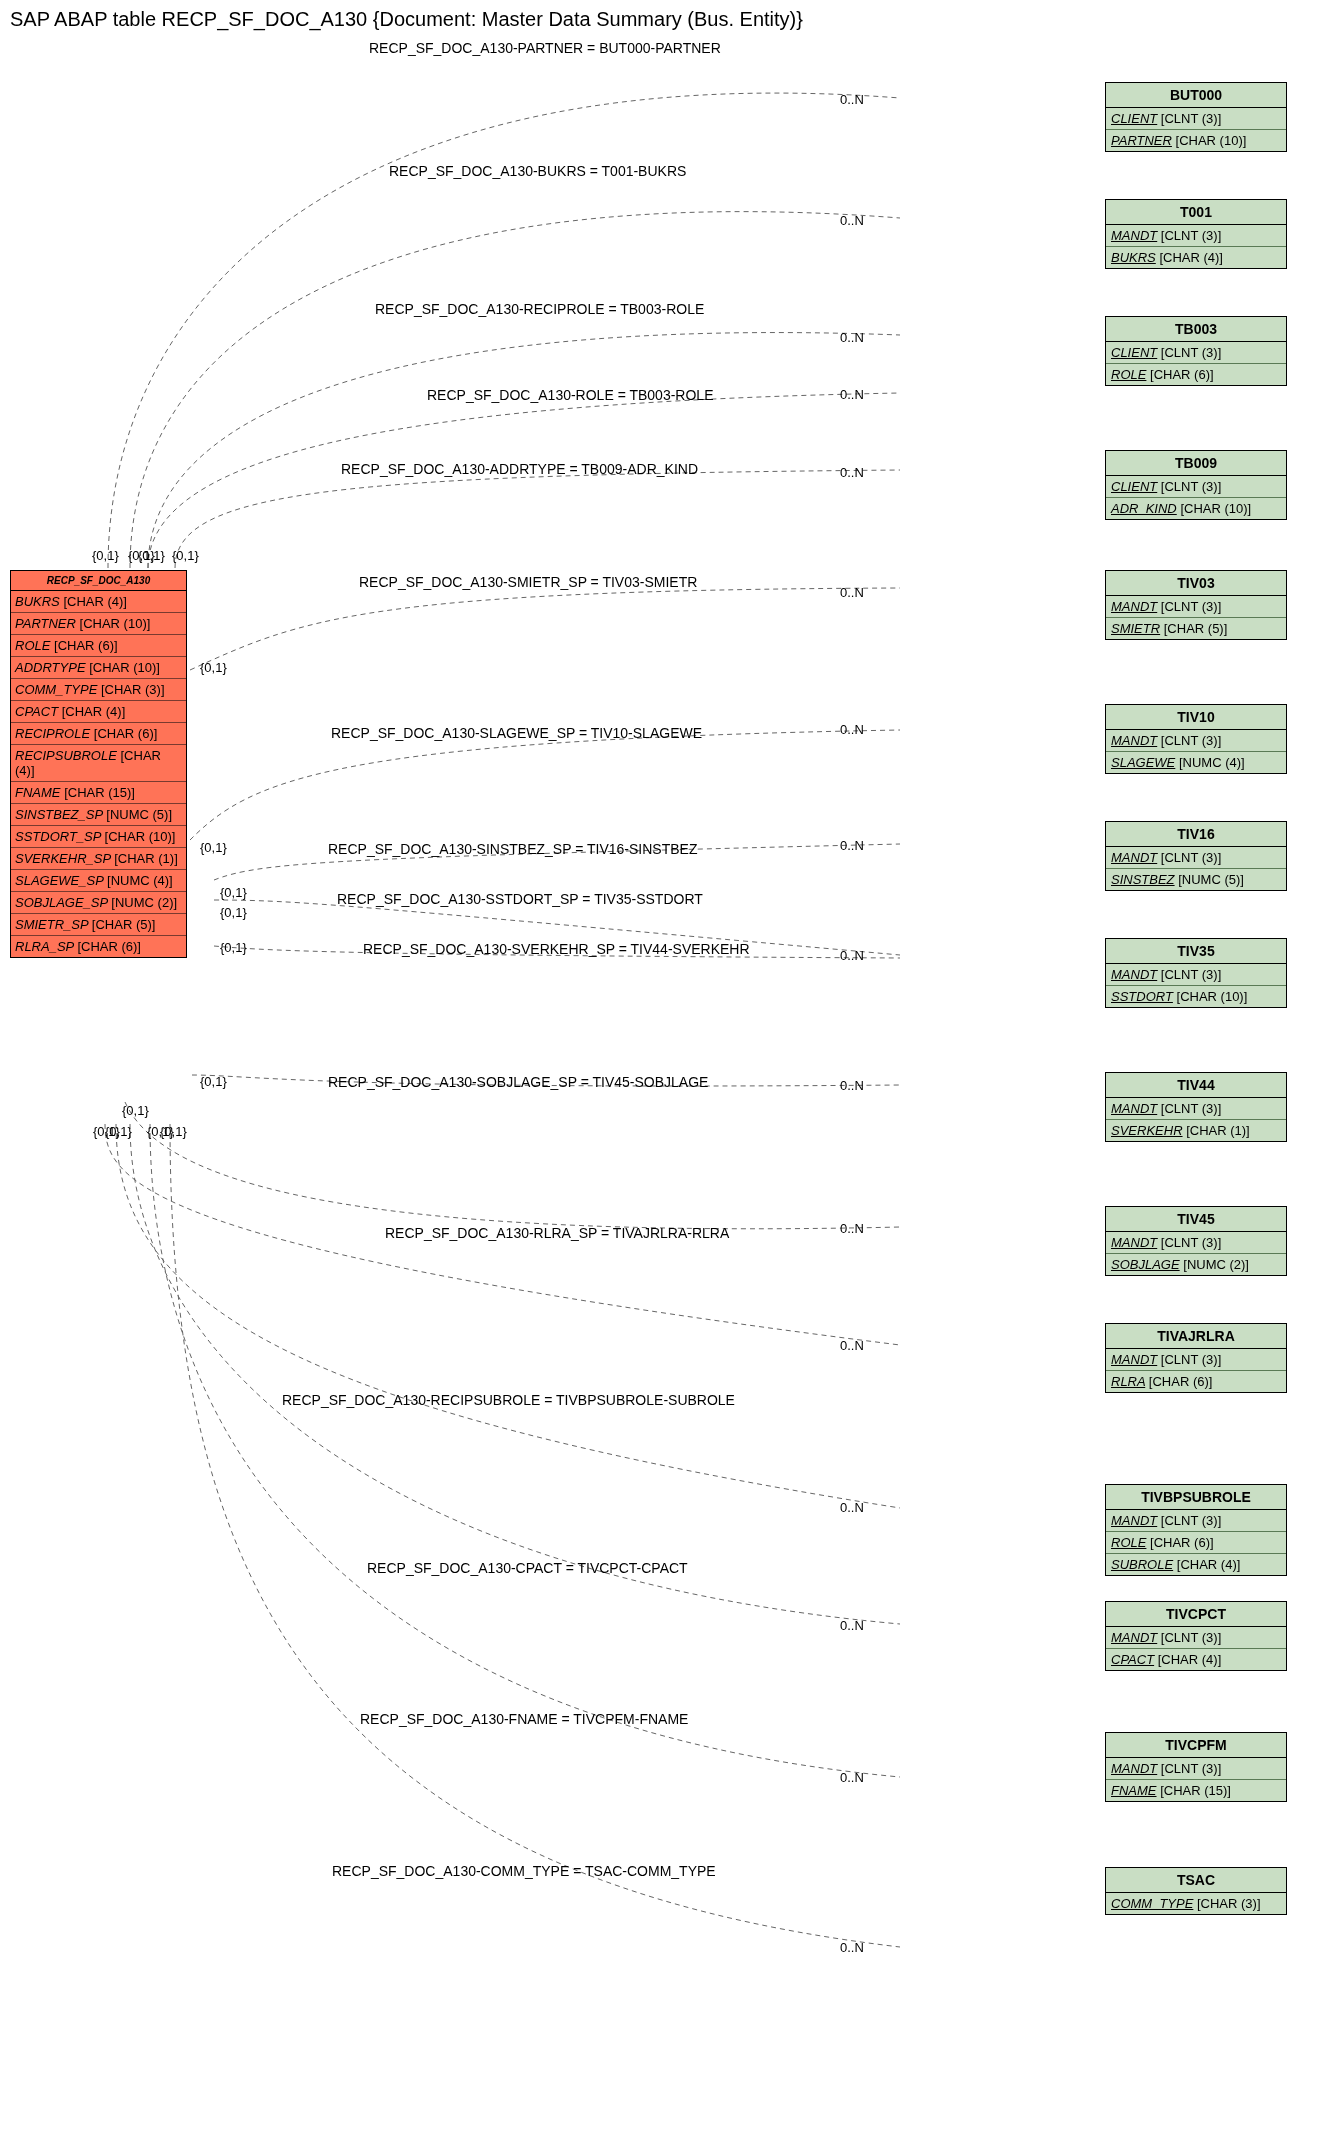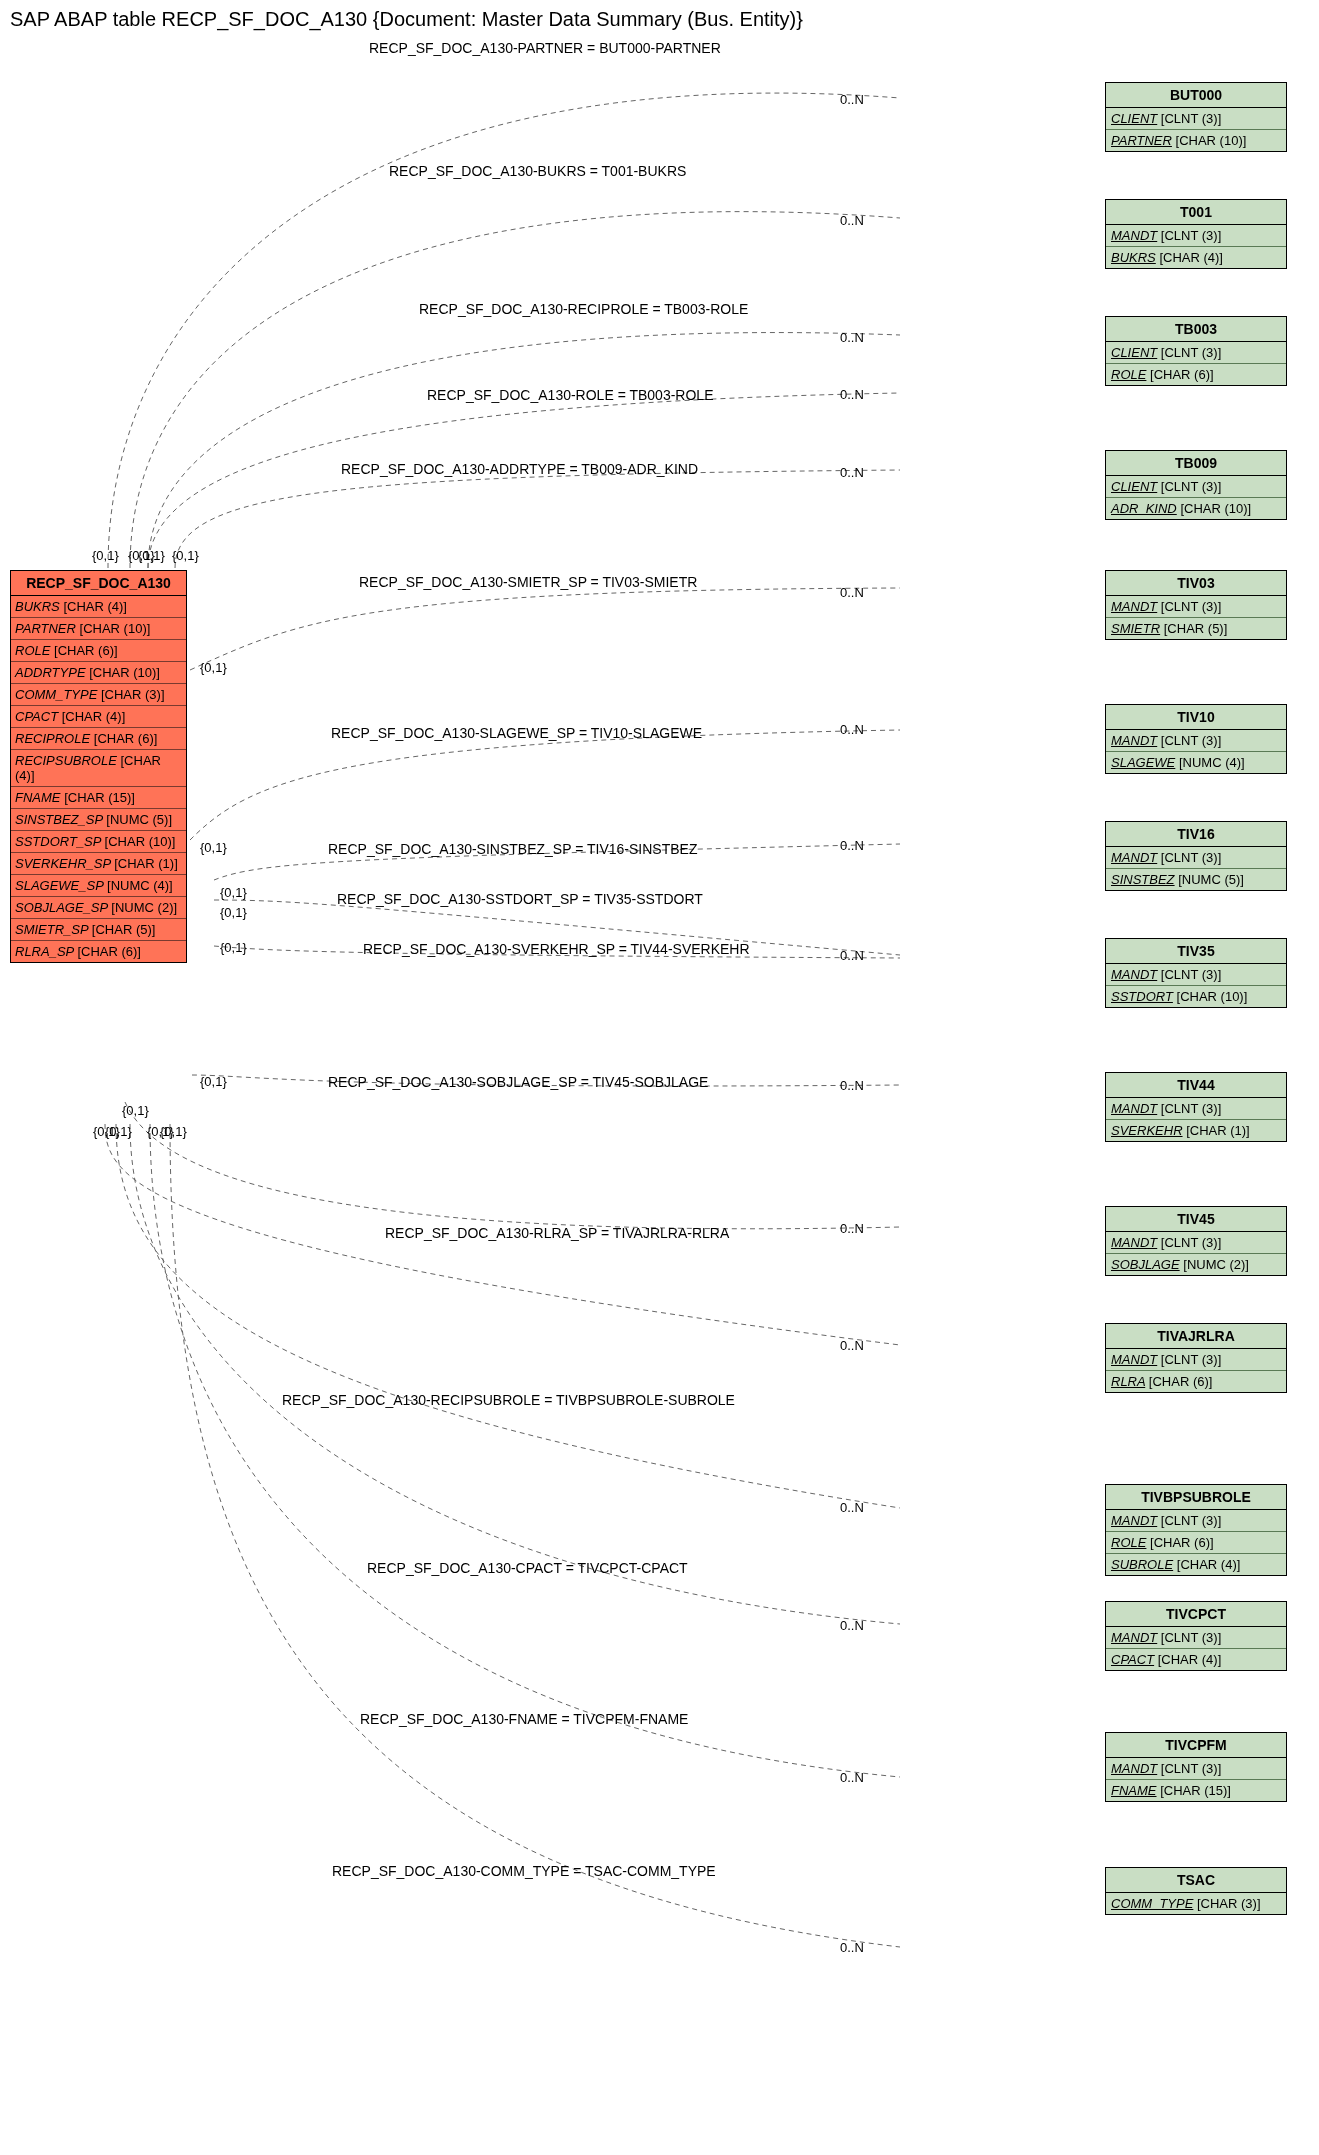--- a/index.html
+++ b/index.html
@@ -27,21 +27,22 @@
     background: #ff7357;
     border: 1px solid #000;
     font-size: 13px;
   }
   .main-table .hdr {
     background: #ff7357;
     font-weight: bold;
     text-align: center;
     padding: 4px 2px;
     border-bottom: 1px solid #000;
-    font-size: 14px;
+    font-size: 10px;
+    font-style: italic;
   }
   .main-table .row {
     padding: 3px 4px;
     border-bottom: 1px solid #7a3a2f;
     font-style: italic;
   }
   .main-table .row:last-child { border-bottom: none; }
   .main-table .row .fname { font-style: italic; }
   .main-table .row .dtype { font-style: normal; }
 
@@ -214,21 +215,21 @@
     <div class="hdr">TIVCPFM</div>
     <div class="row"><span class="ul">MANDT</span> <span class="dtype">[CLNT (3)]</span></div>
     <div class="row"><span class="ul">FNAME</span> <span class="dtype">[CHAR (15)]</span></div>
   </div>
 <div class="ref-table" style="top: 1867px;">
     <div class="hdr">TSAC</div>
     <div class="row"><span class="ul">COMM_TYPE</span> <span class="dtype">[CHAR (3)]</span></div>
   </div>
 <div class="rel-label" style="left: 345px; top: 40px; margin-left: 24px;">RECP_SF_DOC_A130-PARTNER = BUT000-PARTNER</div>
 <div class="rel-label" style="left: 389px; top: 163px;">RECP_SF_DOC_A130-BUKRS = T001-BUKRS</div>
-<div class="rel-label" style="left: 375px; top: 301px; margin-left: 44px;">RECP_SF_DOC_A130-RECIPROLE = TB003-ROLE</div>
+<div class="rel-label" style="left: 375px; top: 301px;">RECP_SF_DOC_A130-RECIPROLE = TB003-ROLE</div>
 <div class="rel-label" style="left: 427px; top: 387px;">RECP_SF_DOC_A130-ROLE = TB003-ROLE</div>
 <div class="rel-label" style="left: 341px; top: 461px;">RECP_SF_DOC_A130-ADDRTYPE = TB009-ADR_KIND</div>
 <div class="rel-label" style="left: 359px; top: 574px;">RECP_SF_DOC_A130-SMIETR_SP = TIV03-SMIETR</div>
 <div class="rel-label" style="left: 331px; top: 725px;">RECP_SF_DOC_A130-SLAGEWE_SP = TIV10-SLAGEWE</div>
 <div class="rel-label" style="left: 328px; top: 841px;">RECP_SF_DOC_A130-SINSTBEZ_SP = TIV16-SINSTBEZ</div>
 <div class="rel-label" style="left: 337px; top: 891px;">RECP_SF_DOC_A130-SSTDORT_SP = TIV35-SSTDORT</div>
 <div class="rel-label" style="left: 322px; top: 941px; margin-left: 41px;">RECP_SF_DOC_A130-SVERKEHR_SP = TIV44-SVERKEHR</div>
 <div class="rel-label" style="left: 328px; top: 1074px;">RECP_SF_DOC_A130-SOBJLAGE_SP = TIV45-SOBJLAGE</div>
 <div class="rel-label" style="left: 340px; top: 1225px; margin-left: 45px;">RECP_SF_DOC_A130-RLRA_SP = TIVAJRLRA-RLRA</div>
 <div class="rel-label" style="left: 282px; top: 1392px;">RECP_SF_DOC_A130-RECIPSUBROLE = TIVBPSUBROLE-SUBROLE</div>

